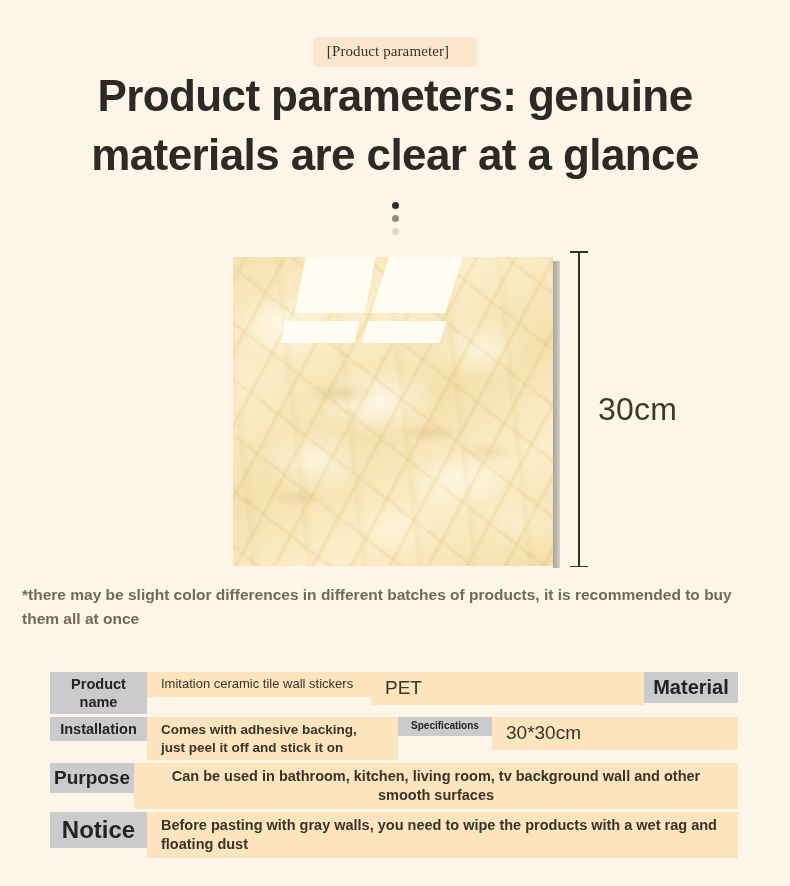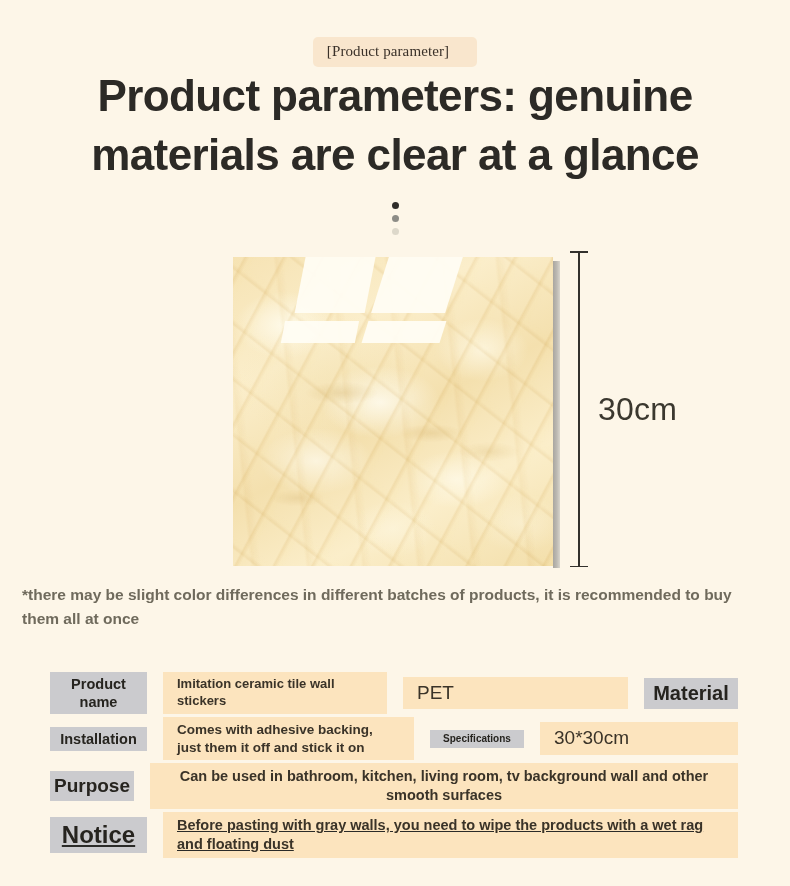--- a/index.html
+++ b/index.html
@@ -212,23 +212,22 @@
     position: absolute;
     left: 50px;
     top: 672px;
     width: 688px;
     display: flex;
     flex-direction: column;
     gap: 3px;
   }
   .spec-row {
     display: flex;
-    align-items: center;
+    align-items: flex-start;
     min-height: 40px;
-    gap: 16px;
   }
   .cell {
     display: flex;
     align-items: center;
   }
   .cell-label {
     background: #cbcbce;
     color: #26241f;
     font-weight: 700;
     justify-content: center;
@@ -238,36 +237,36 @@
   }
   .cell-value {
     background: #fce4be;
     color: #3a3328;
     line-height: 1.3;
     padding: 4px 14px;
   }
 
   
   .r1 .c1 { width: 97px; font-size: 14.5px; }
-  .r1 .c2 { width: 224px; font-size: 13px; font-weight: 700; }
+  .r1 .c2 { width: 224px; font-size: 13px; font-weight: 400; }
   .r1 .c3 { width: 94px; font-size: 20px; }
   .r1 .c4 { flex: 1; font-size: 19px; }
 
   
   .r2 .c1 { width: 97px; font-size: 14.5px; }
   .r2 .c2 { width: 251px; font-size: 13.5px; font-weight: 700; }
   .r2 .c3 { width: 94px; font-size: 10px; }
   .r2 .c4 { flex: 1; font-size: 19px; }
 
   
   .r3 .c1 { width: 84px; font-size: 19px; }
   .r3 .c2 { flex: 1; font-size: 14.5px; font-weight: 700; text-align: center; justify-content: center; }
 
   
-  .r4 { min-height: 44px; text-decoration: underline; }
+  .r4 { min-height: 44px; }
   .r4 .c1 { width: 97px; font-size: 24px; }
   .r4 .c2 { flex: 1; font-size: 14.5px; font-weight: 700; }
 </style>
 </head>
 <body>
 
 <div class="badge-row">
   <div class="badge">[Product parameter]</div>
 </div>
 
@@ -310,21 +309,21 @@
 
   <div class="spec-row r1">
     <div class="cell cell-label c1">Product name</div>
     <div class="cell cell-value c2">Imitation ceramic tile wall stickers</div>
     <div class="cell cell-value c4">PET</div>
     <div class="cell cell-label c3">Material</div>
   </div>
 
   <div class="spec-row r2">
     <div class="cell cell-label c1">Installation</div>
-    <div class="cell cell-value c2">Comes with adhesive backing, just them it off and stick it on</div>
+    <div class="cell cell-value c2">Comes with adhesive backing, just peel it off and stick it on</div>
     <div class="cell cell-label c3">Specifications</div>
     <div class="cell cell-value c4">30*30cm</div>
   </div>
 
   <div class="spec-row r3">
     <div class="cell cell-label c1">Purpose</div>
     <div class="cell cell-value c2">Can be used in bathroom, kitchen, living room, tv background wall and other smooth surfaces</div>
   </div>
 
   <div class="spec-row r4">

